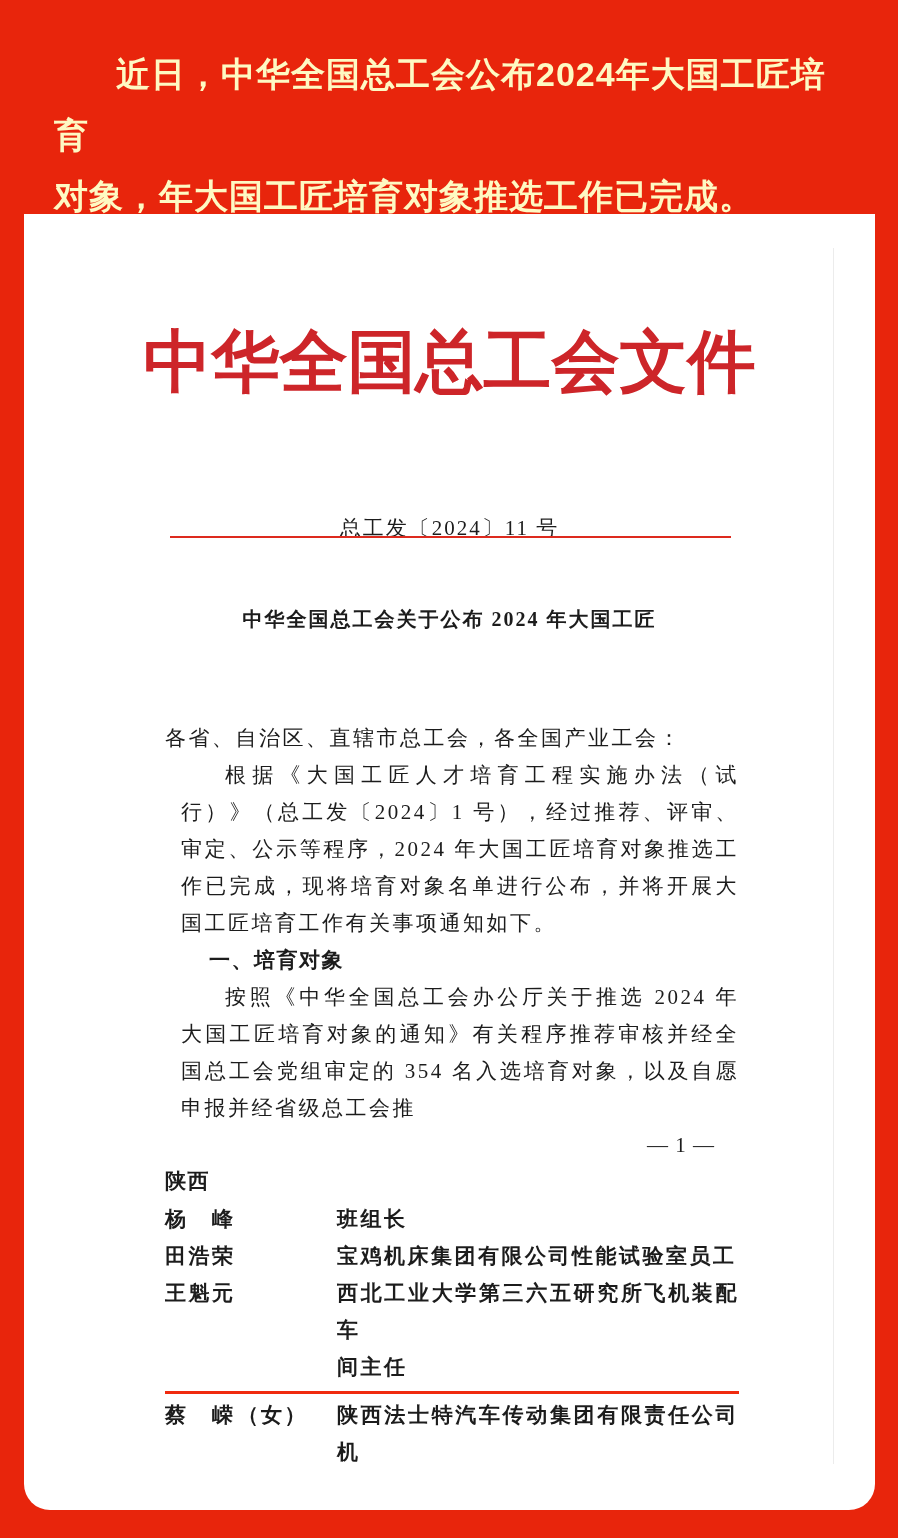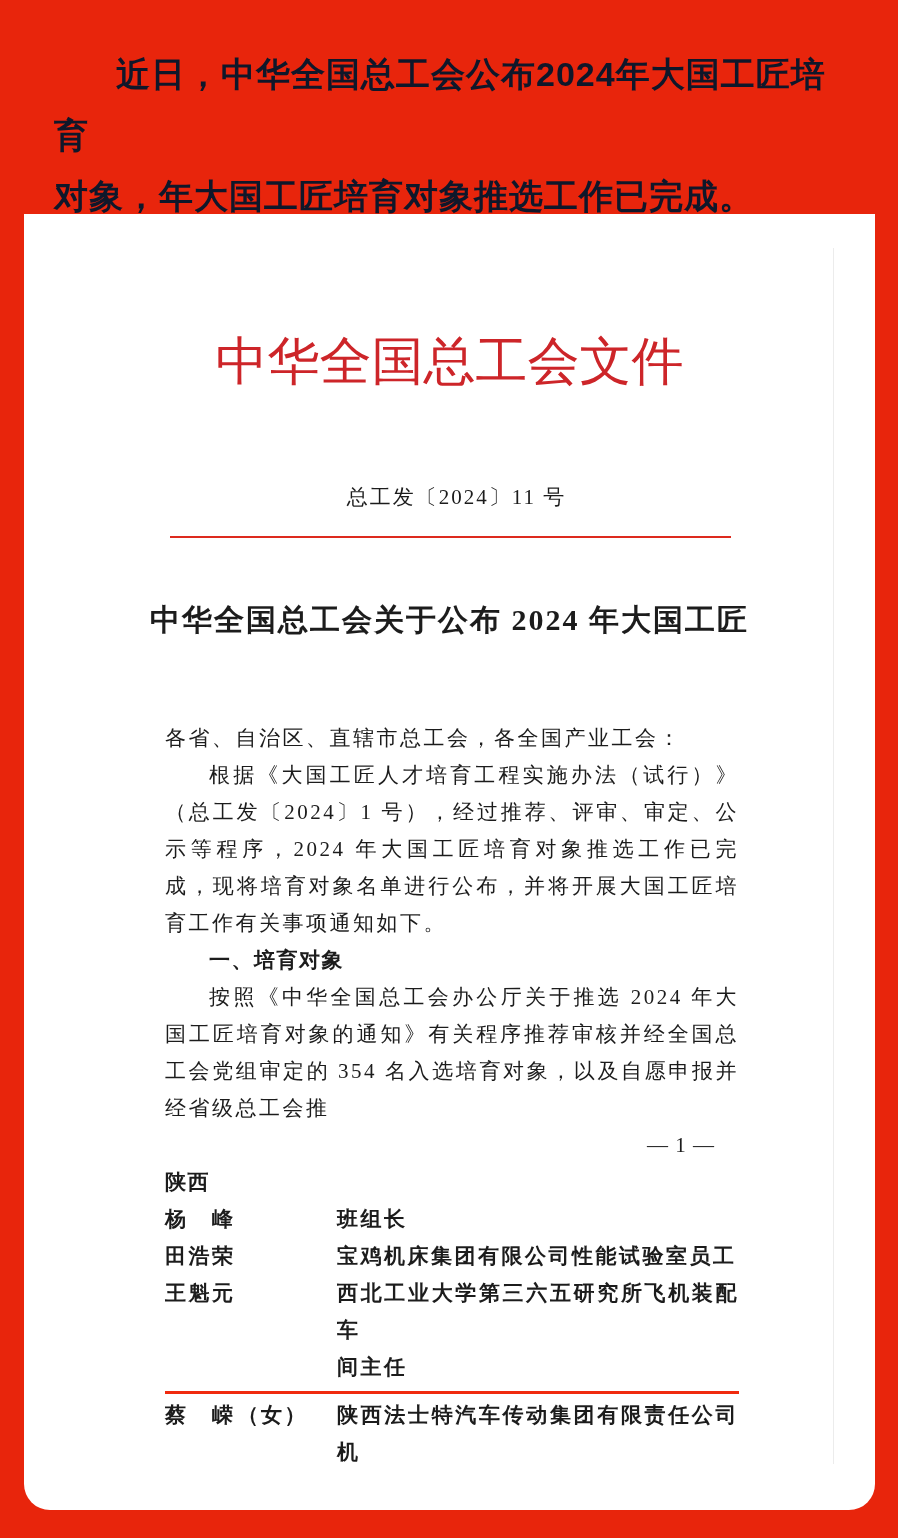--- a/index.html
+++ b/index.html
@@ -15,21 +15,21 @@
   body{
     position:relative;
     background:var(--background-red);
     font-family:"Liberation Serif", serif;
     color:var(--ink);
     overflow:hidden;
   }
   
   .banner{
     position:absolute; top:44px; left:54px; width:806px;
-    color:#0f172a;
+    color:#fef9c3;
     font-family:"Liberation Sans", sans-serif;
     font-weight:bold;
     font-size:34px;
     line-height:61px;
     letter-spacing:1px;
   }
   .banner-line-1{ text-indent:62px; }
   
   .card{
     position:absolute; left:24px; top:214px;
@@ -39,68 +39,67 @@
   }
   .page-edge-line{
     position:absolute; top:34px; right:41px;
     width:1px; height:1216px;
     background:var(--page-edge);
   }
   .doc-title{
     position:absolute; top:102px; left:0; width:100%;
     text-align:center;
     color:var(--title-red);
-    font-weight:normal;
-    font-size:52px;
+    font-weight:bold;
+    font-size:68px;
     letter-spacing:0px;
     line-height:92px;
   }
   .doc-number{
-    position:absolute; top:269px; left:0; width:100%;
+    position:absolute; top:300px; left:0; width:100%;
     text-align:center;
     font-size:21px;
     letter-spacing:2px;
-    margin-left:7px;
   }
   .doc-rule{
     position:absolute; top:322px; left:146px;
     width:561px; height:2px;
     background:var(--rule-red);
   }
   .doc-heading{
     position:absolute; top:382px; left:0; width:100%;
     text-align:center;
     font-weight:bold;
-    font-size:30px;
+    font-size:20px;
     line-height:47px;
     letter-spacing:2px;
   }
   
   .page-text{
     position:absolute; top:506px; left:141px;
     width:574px;
     font-size:21px;
     line-height:37px;
     letter-spacing:2.5px;
     text-align:justify;
   }
-  .para{ text-indent:2.1em; }
+  .para{ text-indent:2.1em;margin-left:16px; }
   .section-heading{
     font-family:Liberation Serif, serif;
     font-weight:bold;
     text-indent:2.1em;
     letter-spacing:1.5px;
   }
   .page-number{
     text-align:right;
     padding-right:24px;
     letter-spacing:1px;
   }
   .province{
-    font-family:Liberation Serif, serif;
+    font-family:Liberation Mono, monospace;
     font-weight:bold;
     letter-spacing:1.5px;
   }
   
   .roster-row{ display:flex; align-items:flex-start;font-weight:bold; }
   .roster-name{ width:172px; flex:0 0 172px; }
   .roster-gender{ margin-left:2px; }
   .roster-desc{ flex:1 1 auto; text-align:justify; }
   .highlight-rule{
     width:574px; height:3px;

